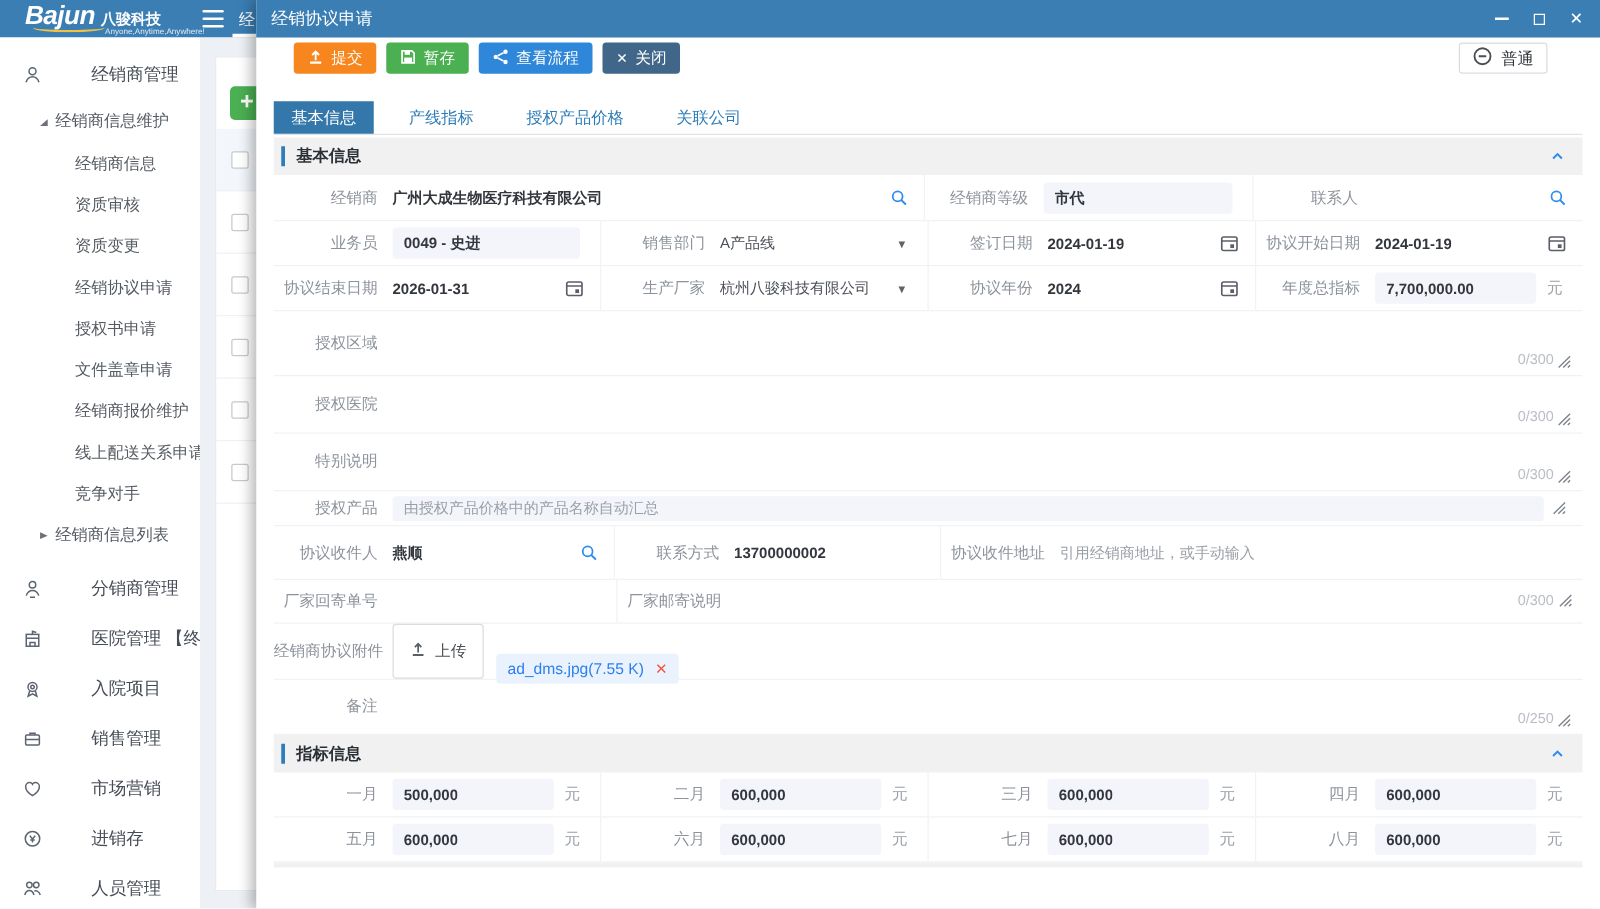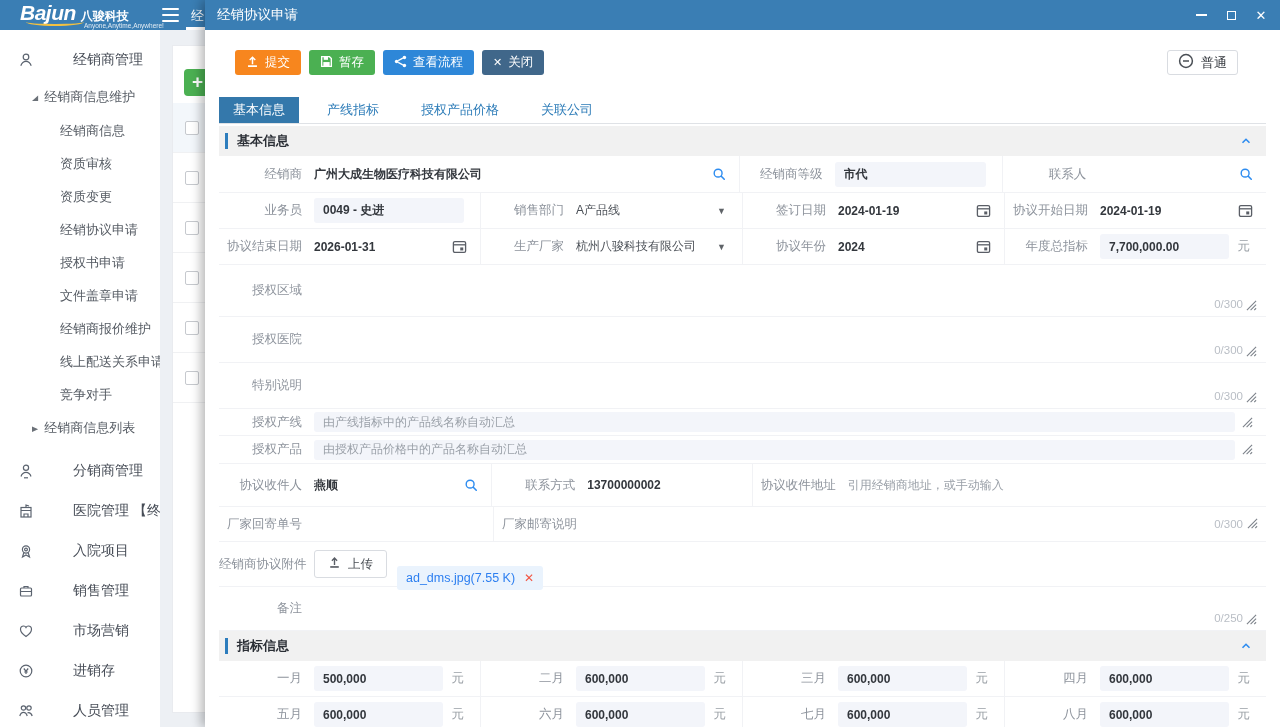--- a/index.html
+++ b/index.html
@@ -43,21 +43,21 @@
   .mtitle { height:30px; background:var(--topbar,#3a7eb4); display:flex; align-items:center; padding:0 12px; flex:none; }
   .mtitle-text { color:#fff; font-size:13.5px; }
   .win-controls { margin-left:auto; display:flex; align-items:center; gap:16px; }
   .wc { width:14px; height:14px; display:flex; align-items:center; justify-content:center; cursor:pointer; }
   .wc-min i { width:11px; height:2px; background:#fff; display:block; }
   .wc-max i { width:9px; height:9px; border:1.6px solid #fff; display:block; }
   .wc-close { color:#fff; font-size:13px; font-weight:700; }
   .mbody { flex:1; padding:0 14px; position:relative; overflow:hidden; }
 
   
-  .toolbar { margin-top:20px; display:flex; align-items:flex-end;padding-left:16px; }
+  .toolbar { margin-top:4px; display:flex; align-items:flex-end;padding-left:16px; }
   .tbtn { height:25px; border:none; border-radius:3px; color:#fff; font-size:12.5px; display:inline-flex; align-items:center; gap:6px; padding:0 11px; margin-right:8px; cursor:pointer; font-family:inherit; }
   .tbtn.orange { background:var(--submit-orange,#f7861e); }
   .tbtn.green  { background:var(--save-green,#4bb052); }
   .tbtn.blue   { background:var(--flow-blue,#2e87d8); }
   .tbtn.slate  { background:var(--close-slate,#40678a); }
   .xglyph { font-size:11px; font-weight:700; }
   .priority-btn { margin-left:auto; margin-right:28px; height:25px; background:#fff; border:1px solid #d9dce1; border-radius:3px; display:inline-flex; align-items:center; gap:7px; padding:0 10px; font-size:13px; color:#33373d; cursor:pointer; font-family:inherit; }
 
   
   .tabs { margin-top:22px; display:flex; align-items:flex-end; border-bottom:1px solid #dfe2e6; height:27px; }
@@ -84,21 +84,21 @@
   .hl.slim { height:20px; }
   .unit { flex:none; color:#9aa0a6; font-size:12.5px; padding:0 10px 0 9px; }
   .ficon { margin-left:auto; flex:none; display:flex; align-items:center; padding:0 7px; cursor:pointer; }
   .caret { margin-left:auto; flex:none; font-size:9px; color:#5f6368; padding:0 10px; cursor:pointer; }
   .ta-wrap { flex:1 1 auto; align-self:stretch; position:relative; }
   .counter { position:absolute; right:17px; bottom:6px; color:#b9bec5; font-size:11.5px; }
   .handle { position:absolute; right:3px; bottom:5px; cursor:nwse-resize; display:flex; }
   .inline-end { margin-left:auto; display:flex; align-items:center; gap:4px; padding-right:2px; }
   .inline-end .counter2 { color:#b9bec5; font-size:11.5px; }
 
-  .upload-btn { height:28px; background:#fff; border:1px solid #d9dce1; border-radius:3px; display:inline-flex; align-items:center; gap:7px; padding:0 13px; font-size:12.5px; color:#4a4f55; cursor:pointer; margin-right:10px; font-family:inherit; }
+  .upload-btn { height:44px; background:#fff; border:1px solid #d9dce1; border-radius:3px; display:inline-flex; align-items:center; gap:7px; padding:0 13px; font-size:12.5px; color:#4a4f55; cursor:pointer; margin-right:10px; font-family:inherit; }
   .file-chip { background:var(--chip-bg,#eaf3fd); border-radius:3px; display:inline-flex; align-items:center; padding:5px 9px; cursor:pointer;margin-top:28px; }
   .file-name { color:#2d7ff0; font-size:12.5px; }
   .file-x { color:var(--danger,#f25643); font-weight:700; font-size:12px; margin-left:9px; cursor:pointer; }
 
   .bottom-strip { height:4px; background:#f1f1f1; }
 </style>
 </head>
 <body>
 
 <div class="screen">
@@ -471,33 +471,20 @@
               <span class="counter">0/300</span>
               <span class="handle">
                   <svg width="11" height="11" viewBox="0 0 12 12">
                     <path d="M11 1L1 11M11 5L5 11M11 9L9 11" stroke="#7d838b" stroke-width="1.2" fill="none"></path>
                   </svg>
                 </span>
             </div>
           </div>
         </div>
 
-        <div class="frow" style="height:27px">
-          <div class="fcell">
-            <span class="flabel">授权产线</span>
-            <span class="hl slim">
-                <span class="fval muted">由产线指标中的产品线名称自动汇总</span>
-              </span>
-            <span class="ficon">
-                <svg width="11" height="11" viewBox="0 0 12 12">
-                  <path d="M11 1L1 11M11 5L5 11M11 9L9 11" stroke="#7d838b" stroke-width="1.2" fill="none"></path>
-                </svg>
-              </span>
-          </div>
-        </div>
 
         <div class="frow" style="height:28px">
           <div class="fcell">
             <span class="flabel">授权产品</span>
             <span class="hl slim">
                 <span class="fval muted">由授权产品价格中的产品名称自动汇总</span>
               </span>
             <span class="ficon">
                 <svg width="11" height="11" viewBox="0 0 12 12">
                   <path d="M11 1L1 11M11 5L5 11M11 9L9 11" stroke="#7d838b" stroke-width="1.2" fill="none"></path>

